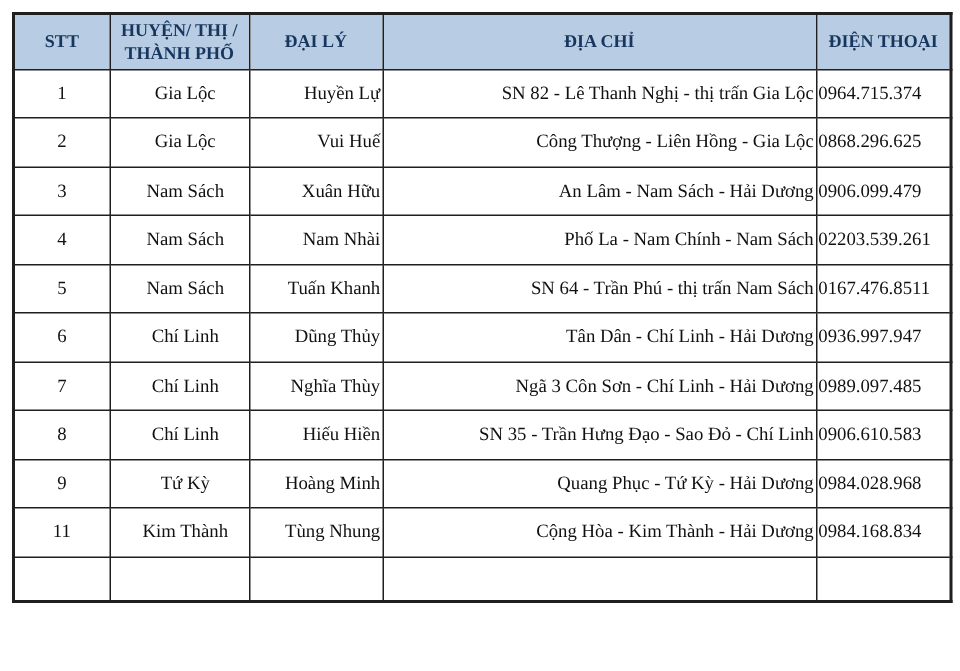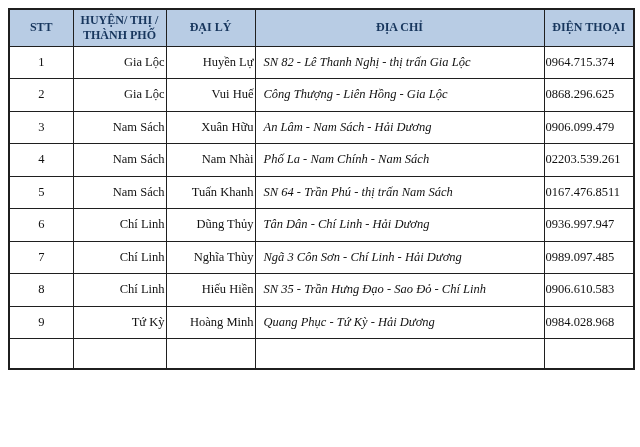--- a/index.html
+++ b/index.html
@@ -42,23 +42,23 @@
     text-align:center;
     line-height:1.25;
     white-space:normal;
     padding:0 2px;
   }
   .dealer-table td{
     color:#111111;
     font-size:12.5px;
   }
   td.c-stt{text-align:center;}
-  td.c-district{text-align:right;padding-left:9px;}
+  td.c-district{text-align:center;padding-left:9px;}
   td.c-agent{text-align:right;}
-  td.c-address{text-align:left;padding-left:8px;font-style:italic;}
+  td.c-address{text-align:right;padding-left:8px;}
   td.c-phone{text-align:left;}
 </style>
 </head>
 <body>
 
 <div class="page">
   <table class="dealer-table">
     <colgroup>
       <col style="width:64px">
       <col style="width:93px">
@@ -132,20 +132,27 @@
         <td class="c-address">SN 35 -  Trần Hưng Đạo - Sao Đỏ - Chí Linh</td>
         <td class="c-phone">0906.610.583</td>
       </tr>
       <tr>
         <td class="c-stt">9</td>
         <td class="c-district">Tứ Kỳ</td>
         <td class="c-agent">Hoàng Minh</td>
         <td class="c-address">Quang Phục - Tứ Kỳ - Hải Dương</td>
         <td class="c-phone">0984.028.968</td>
       </tr>
+      <tr>
+        <td class="c-stt">11</td>
+        <td class="c-district">Kim Thành</td>
+        <td class="c-agent">Tùng Nhung</td>
+        <td class="c-address">Cộng Hòa - Kim Thành - Hải Dương</td>
+        <td class="c-phone">0984.168.834</td>
+      </tr>
       <tr class="partial-row">
         <td class="c-stt"></td>
         <td class="c-district"></td>
         <td class="c-agent"></td>
         <td class="c-address"></td>
         <td class="c-phone"></td>
       </tr>
     </tbody>
   </table>
 </div>

